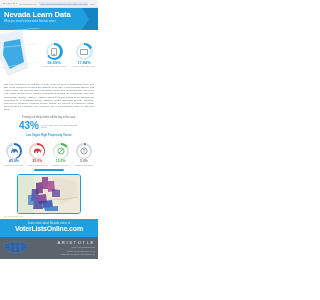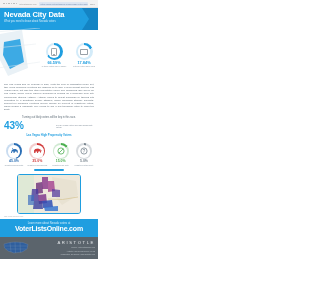--- a/index.html
+++ b/index.html
@@ -47,21 +47,21 @@
                 display:flex;align-items:center;justify-content:center;}
   .pct{font-size:3.9px;font-weight:bold;margin-top:1px;line-height:4px;}
   .pctdesc{font-size:1.9px;color:#8c9aa6;line-height:2.1px;margin-top:.3px;}
 
   
   .copy{padding:3px 4px 2px 4px;font-size:2.45px;line-height:3.15px;color:#5d6b76;text-align:justify;}
 
   
   .prop{text-align:center;padding:3px 4px 2px;}
   .prop .head{font-size:2.6px;color:#5d6b76;line-height:3px;}
-  .prop .bigrow{display:flex;align-items:center;justify-content:space-between;gap:2px;margin-top:2px;}
+  .prop .bigrow{display:flex;align-items:center;justify-content:center;gap:2px;margin-top:2px;}
   .prop .big{font-size:10px;font-weight:bold;color:#1f9ee0;line-height:10px;}
   .prop .side{font-size:2.1px;color:#7b8894;text-align:left;line-height:2.4px;max-width:38px;}
   .prop .cap{font-size:2.8px;font-weight:bold;color:#1f9ee0;margin-top:2px;}
 
   
   .partyrow{display:flex;justify-content:space-between;padding:4px 3px 0;}
   .party{width:22px;text-align:center;}
   .pring{width:16px;height:16px;border-radius:50%;margin:0 auto;
          display:flex;align-items:center;justify-content:center;}
   .pring .pin{width:12.5px;height:12.5px;border-radius:50%;background:#fff;
@@ -103,21 +103,21 @@
         <i></i>
         <i></i>
     </span>
     <span class="tiny">voterlistsonline.com</span>
     <span class="urlbar">https://www.voterlistsonline.com/nevada-voter-data</span>
     <span class="tiny">share</span>
   </div>
 
   <div class="hero">
     <div class="ribbon"></div>
-    <h1>Nevada City Data</h1>
+    <h1>Nevada Learn Data</h1>
     <div class="sub">What you need to know about Nevada voters</div>
   </div>
 
   <div class="mapband">
 
     <svg class="nvmap" width="46" height="52" viewBox="0 0 46 52">
       <polygon points="4,6 26,2 32,40 12,48 3,30" fill="#e9f1f6"></polygon>
       <polygon points="8,14 24,11 28,34 14,41 7,27" fill="#1f9ee0" opacity=".85"></polygon>
       <path d="M0,4 L44,0 M0,20 L40,16 M2,40 L44,34" stroke="#e4eaef" stroke-width=".5" fill="none"></path>
     </svg>

